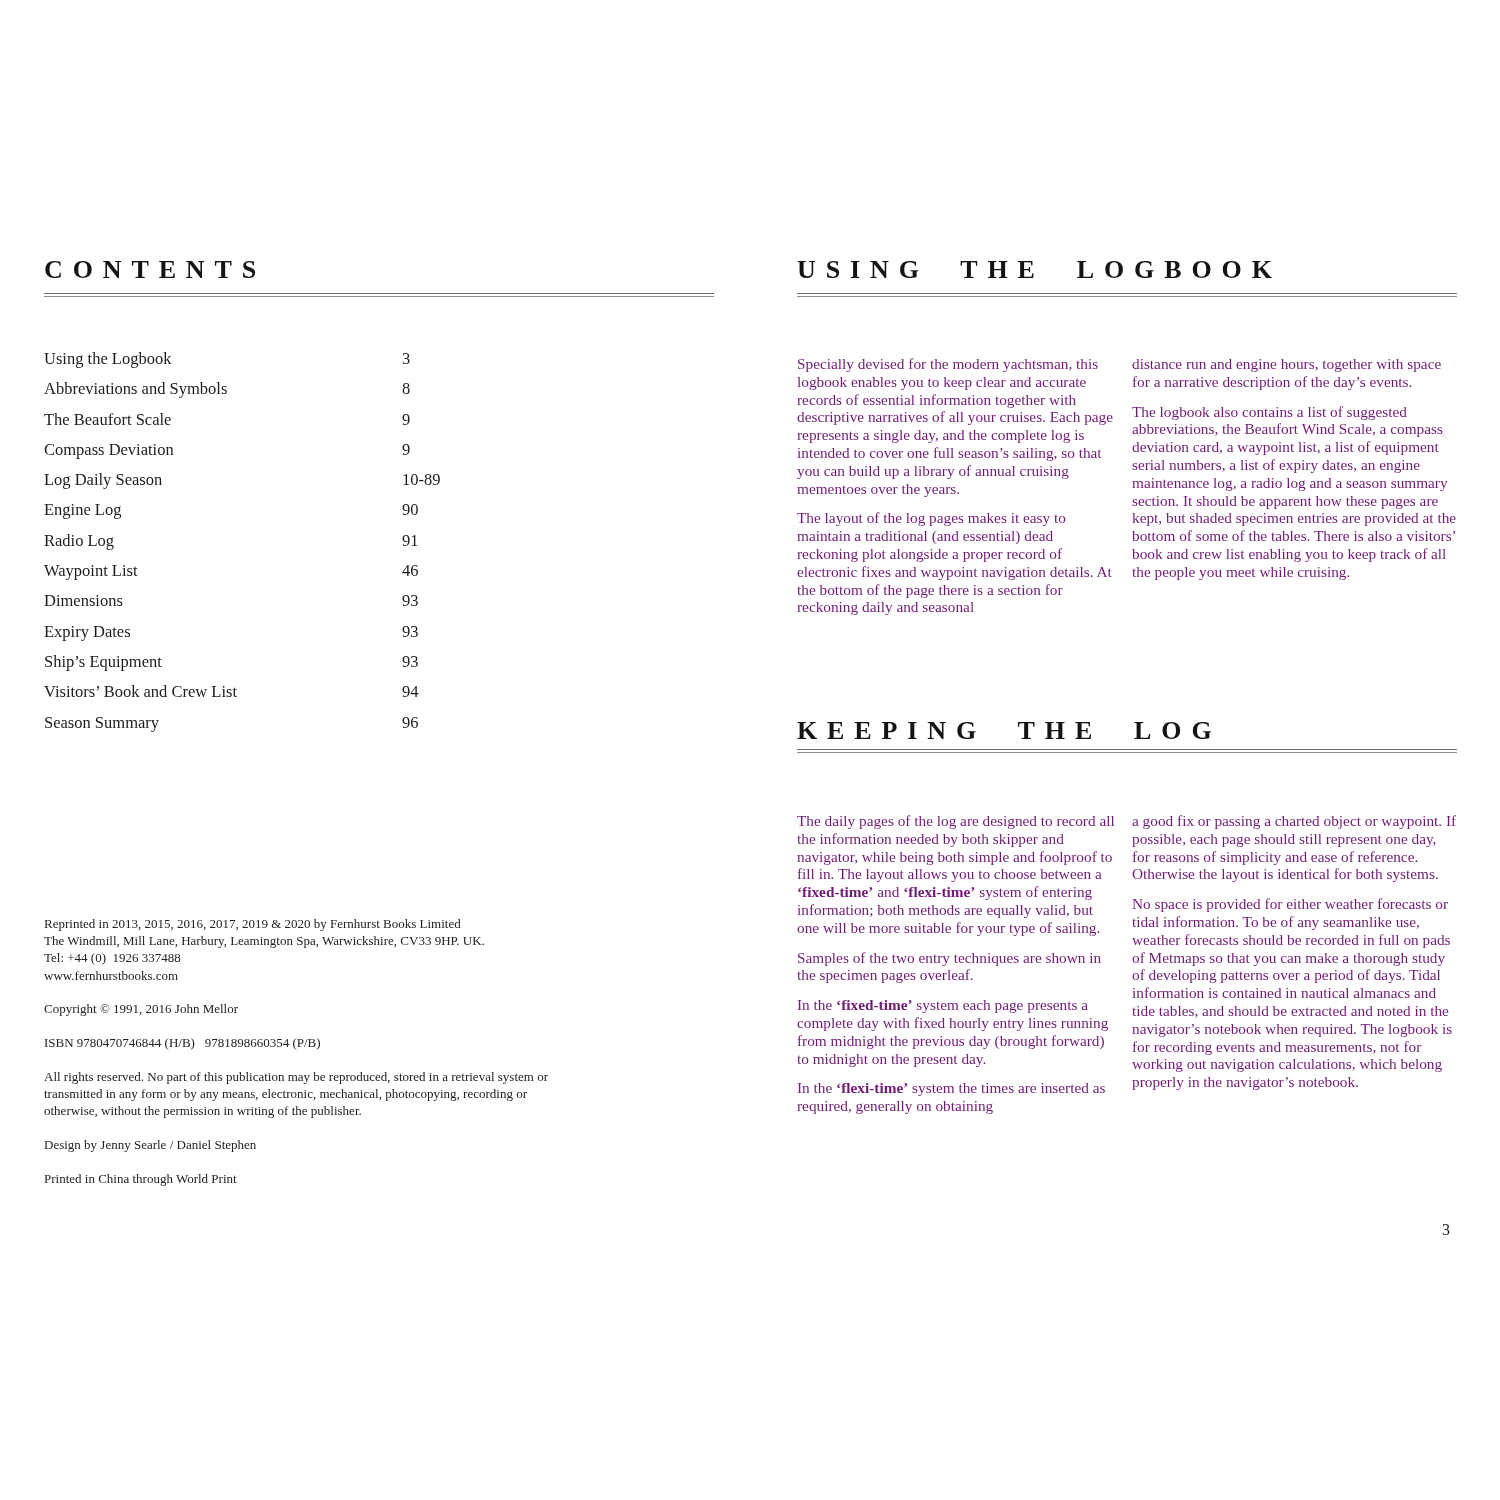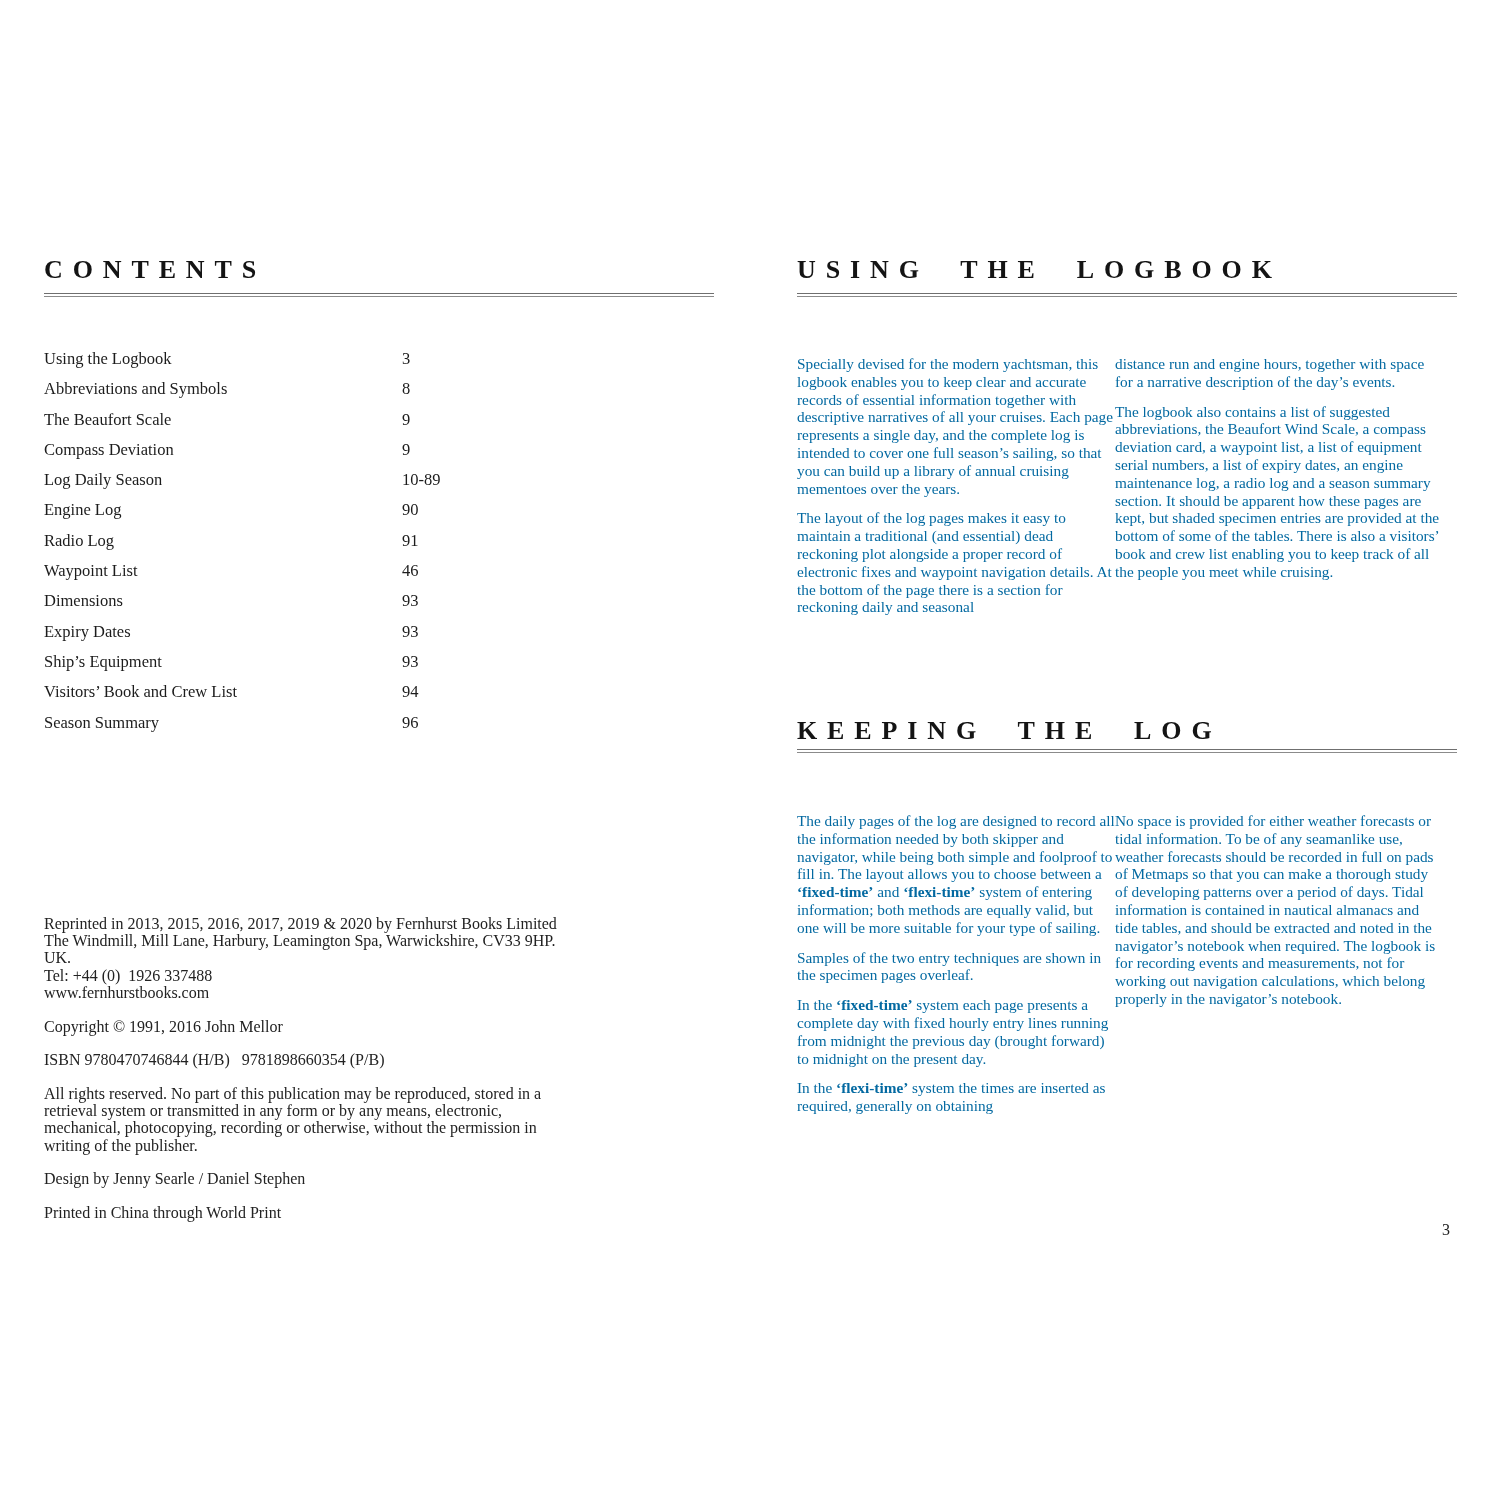--- a/index.html
+++ b/index.html
@@ -29,29 +29,29 @@
   }
   .rule1 { top:36px; }
 
   
   .toc { position:absolute; left:0; top:93px; width:100%; font-size:16.5px; }
   .toc-row { line-height:17px; margin-bottom:13.3px; position:relative; }
   .toc-page { position:absolute; left:358px; top:0; }
 
   .imprint {
     position:absolute; left:0; top:658px; width:515px;
-    font-size:16px; line-height:17.2px; color:#222222;
+    font-size:13px; line-height:17.2px; color:#222222;
   }
   .imprint p { margin:0 0 16.5px 0; }
 
   
   .cols {
     position:absolute; left:0;
-    display:flex; 
-    font-size:15.3px; line-height:17.8px; color:#0369a1;
+    display:flex; gap:17px;
+    font-size:15.3px; line-height:17.8px; color:#701a75;
   }
   #sec1-cols { top:98px; }
   #sec2-cols { top:555px; }
   .col  { width:318px; }
   .col2 { width:325px; }
   .col p { margin:0 0 12px 0; }
   .b { font-weight:bold; }
 
   #keeping-head { top:461px; }
   #rule2 { top:492px; }
@@ -111,18 +111,19 @@
   <div class="dbl-rule" id="rule2"></div>
 
   <div class="cols" id="sec2-cols">
     <div class="col">
         <p><span>The daily pages of the log are designed to record all the information needed by both skipper and navigator, while being both simple and foolproof to fill in. The layout allows you to choose between a </span><span class="b">‘fixed-time’</span><span> and </span><span class="b">‘flexi-time’</span><span> system of entering information; both methods are equally valid, but one will be more suitable for your type of sailing.</span></p>
         <p><span>Samples of the two entry techniques are shown in the specimen pages overleaf.</span></p>
         <p><span>In the </span><span class="b">‘fixed-time’</span><span> system each page presents a complete day with fixed hourly entry lines running from midnight the previous day (brought forward) to midnight on the present day.</span></p>
         <p><span>In the </span><span class="b">‘flexi-time’</span><span> system the times are inserted as required, generally on obtaining</span></p>
       </div>
     <div class="col col2">
+        <p><span>a good fix or passing a charted object or waypoint. If possible, each page should still represent one day, for reasons of simplicity and ease of reference. Otherwise the layout is identical for both systems.</span></p>
         <p><span>No space is provided for either weather forecasts or tidal information. To be of any seamanlike use, weather forecasts should be recorded in full on pads of Metmaps so that you can make a thorough study of developing patterns over a period of days. Tidal information is contained in nautical almanacs and tide tables, and should be extracted and noted in the navigator’s notebook when required. The logbook is for recording events and measurements, not for working out navigation calculations, which belong properly in the navigator’s notebook.</span></p>
       </div>
   </div>
 </div>
 
 <div class="pageno">3</div>
 
 </body></html>

